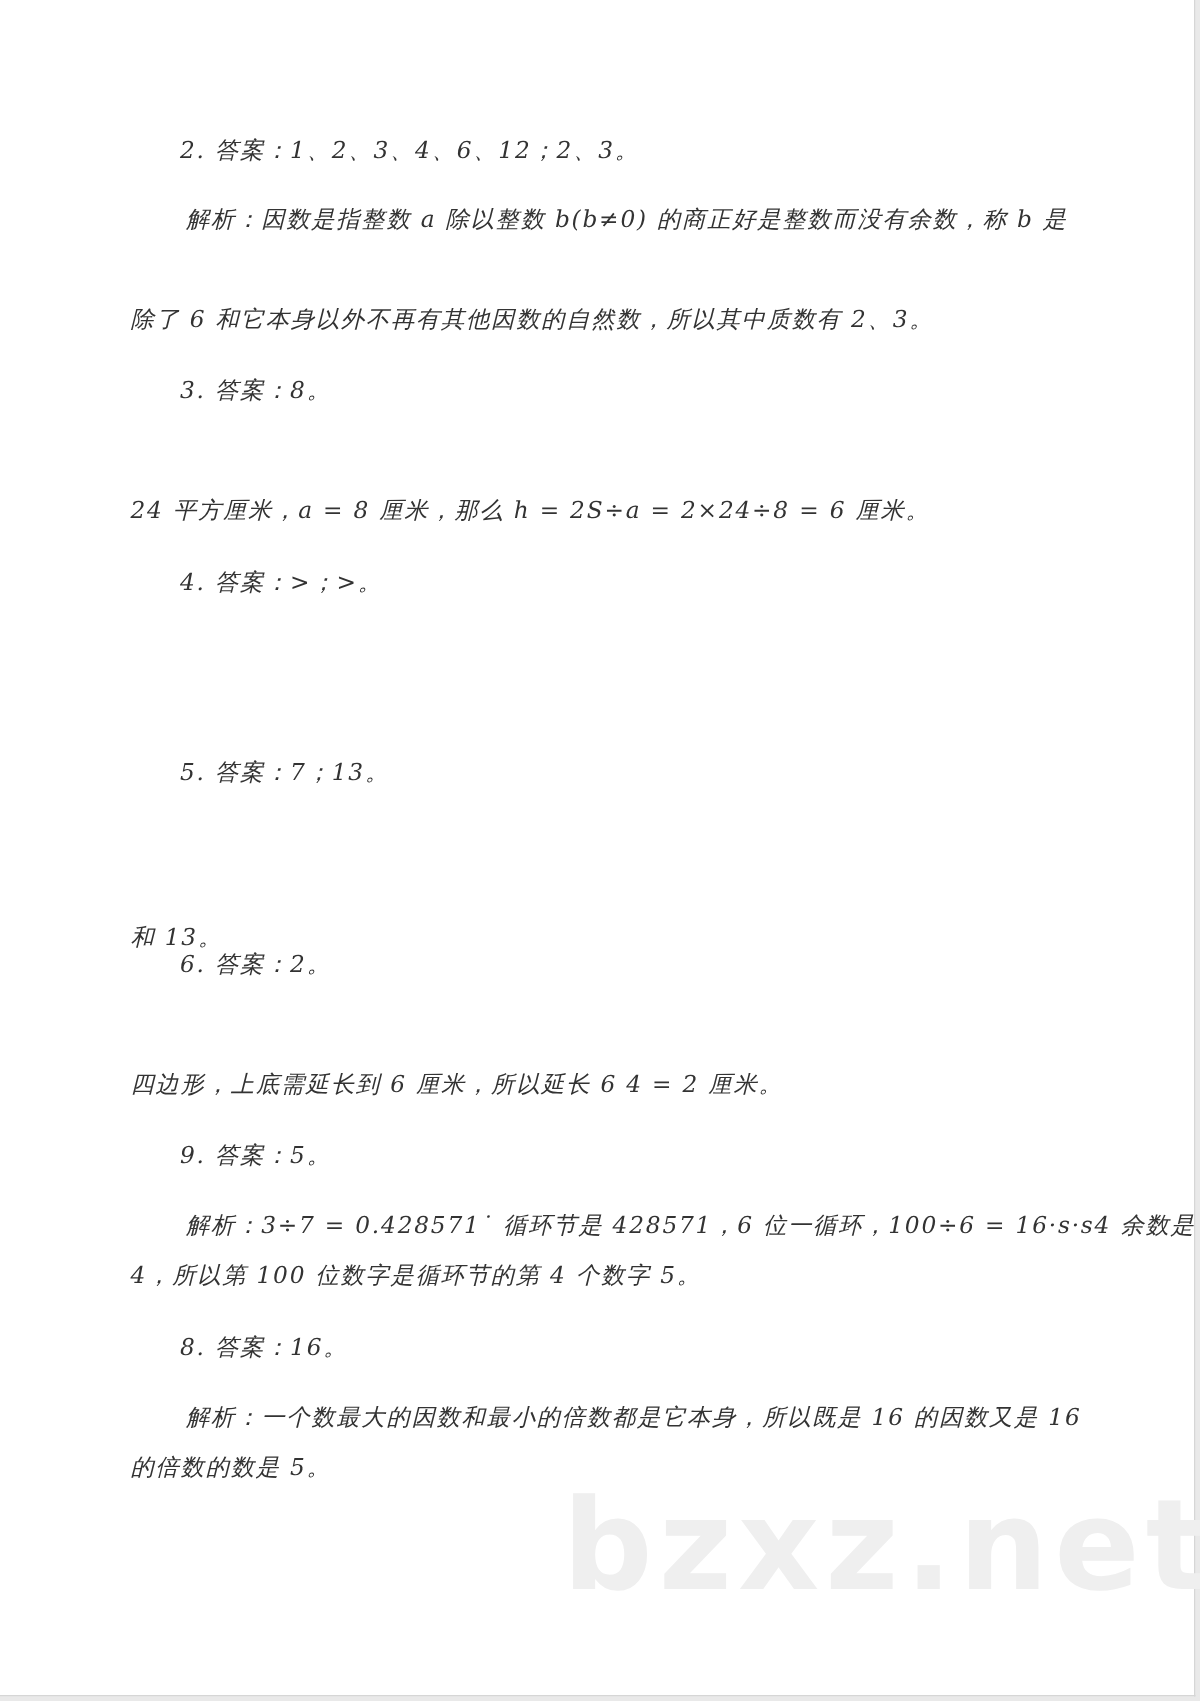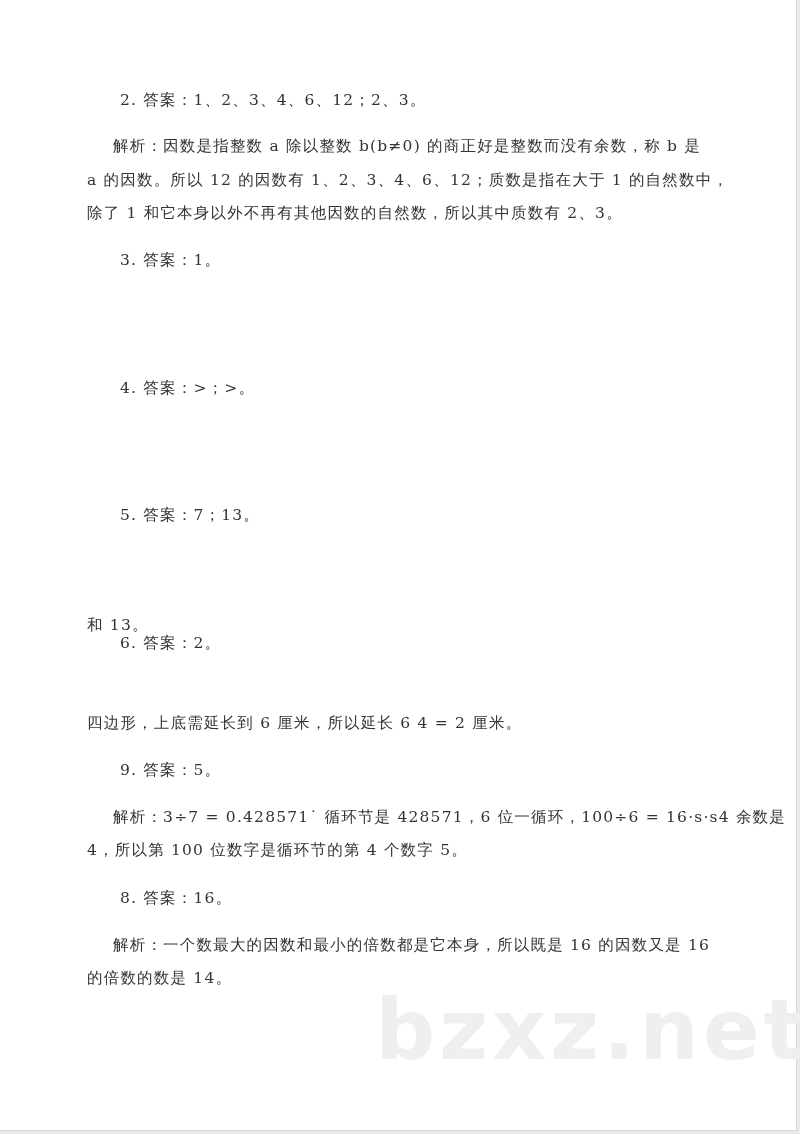--- a/index.html
+++ b/index.html
@@ -17,58 +17,59 @@
     border-right: 1px solid #d6d6d6;
     border-bottom: 1px solid #d6d6d6;
   }
   .line {
     position: absolute;
     font-size: 15.5px;
     line-height: 20px;
     white-space: nowrap;
     letter-spacing: 1.2px;
     color: #333;
+    font-style: italic;
   }
   .ans { left: 120px; }
-  .first { left: 113px; }
+  .first { left: 124px; }
   .cont { left: 87px; }
   .watermark {
     position: absolute;
     left: 375px; top: 988px;
     font-family: "DejaVu Sans", "Liberation Sans", sans-serif;
     font-weight: bold;
     font-size: 84px;
     letter-spacing: 4px;
     color: #efefef;
     line-height: 1;
     user-select: none;
   }
 </style>
 </head>
 <body>
 
 <div class="page">
 
   <div class="line ans" style="top:90px">2. 答案：1、2、3、4、6、12；2、3。</div>
   <div class="line first" style="top:136px">解析：因数是指整数 a 除以整数 b(b≠0) 的商正好是整数而没有余数，称 b 是</div>
-  <div class="line cont" style="top:170px">a 的因数。所以 12 的因数有 1、2、3、4、6、12；质数是指在大于 1 的自然数中，</div>
-  <div class="line cont" style="top:203px">除了 1 和它本身以外不再有其他因数的自然数，所以其中质数有 2、3。</div>
+  <div class="line cont" style="top:203px">除了 6 和它本身以外不再有其他因数的自然数，所以其中质数有 2、3。</div>
 
-  <div class="line ans" style="top:250px">3. 答案：1。</div>
+  <div class="line ans" style="top:250px">3. 答案：8。</div>
+  <div class="line cont" style="top:330px">24 平方厘米，a = 8 厘米，那么 h = 2S÷a = 2×24÷8 = 6 厘米。</div>
 
   <div class="line ans" style="top:378px">4. 答案：&gt;；&gt;。</div>
 
   <div class="line ans" style="top:505px">5. 答案：7；13。</div>
   <div class="line cont" style="top:615px">和 13。</div>
 
   <div class="line ans" style="top:633px">6. 答案：2。</div>
   <div class="line cont" style="top:713px">四边形，上底需延长到 6 厘米，所以延长 6 4 = 2 厘米。</div>
 
   <div class="line ans" style="top:760px">9. 答案：5。</div>
   <div class="line first" style="top:807px">解析：3÷7 = 0.428571˙  循环节是 428571，6 位一循环，100÷6 = 16·s·s4 余数是</div>
   <div class="line cont" style="top:840px">4，所以第 100 位数字是循环节的第 4 个数字 5。</div>
 
   <div class="line ans" style="top:888px">8. 答案：16。</div>
   <div class="line first" style="top:935px">解析：一个数最大的因数和最小的倍数都是它本身，所以既是 16 的因数又是 16</div>
-  <div class="line cont" style="top:968px">的倍数的数是 14。</div>
+  <div class="line cont" style="top:968px">的倍数的数是 5。</div>
 
   <div class="watermark">bzxz.net</div>
 </div>
 
 </body></html>

